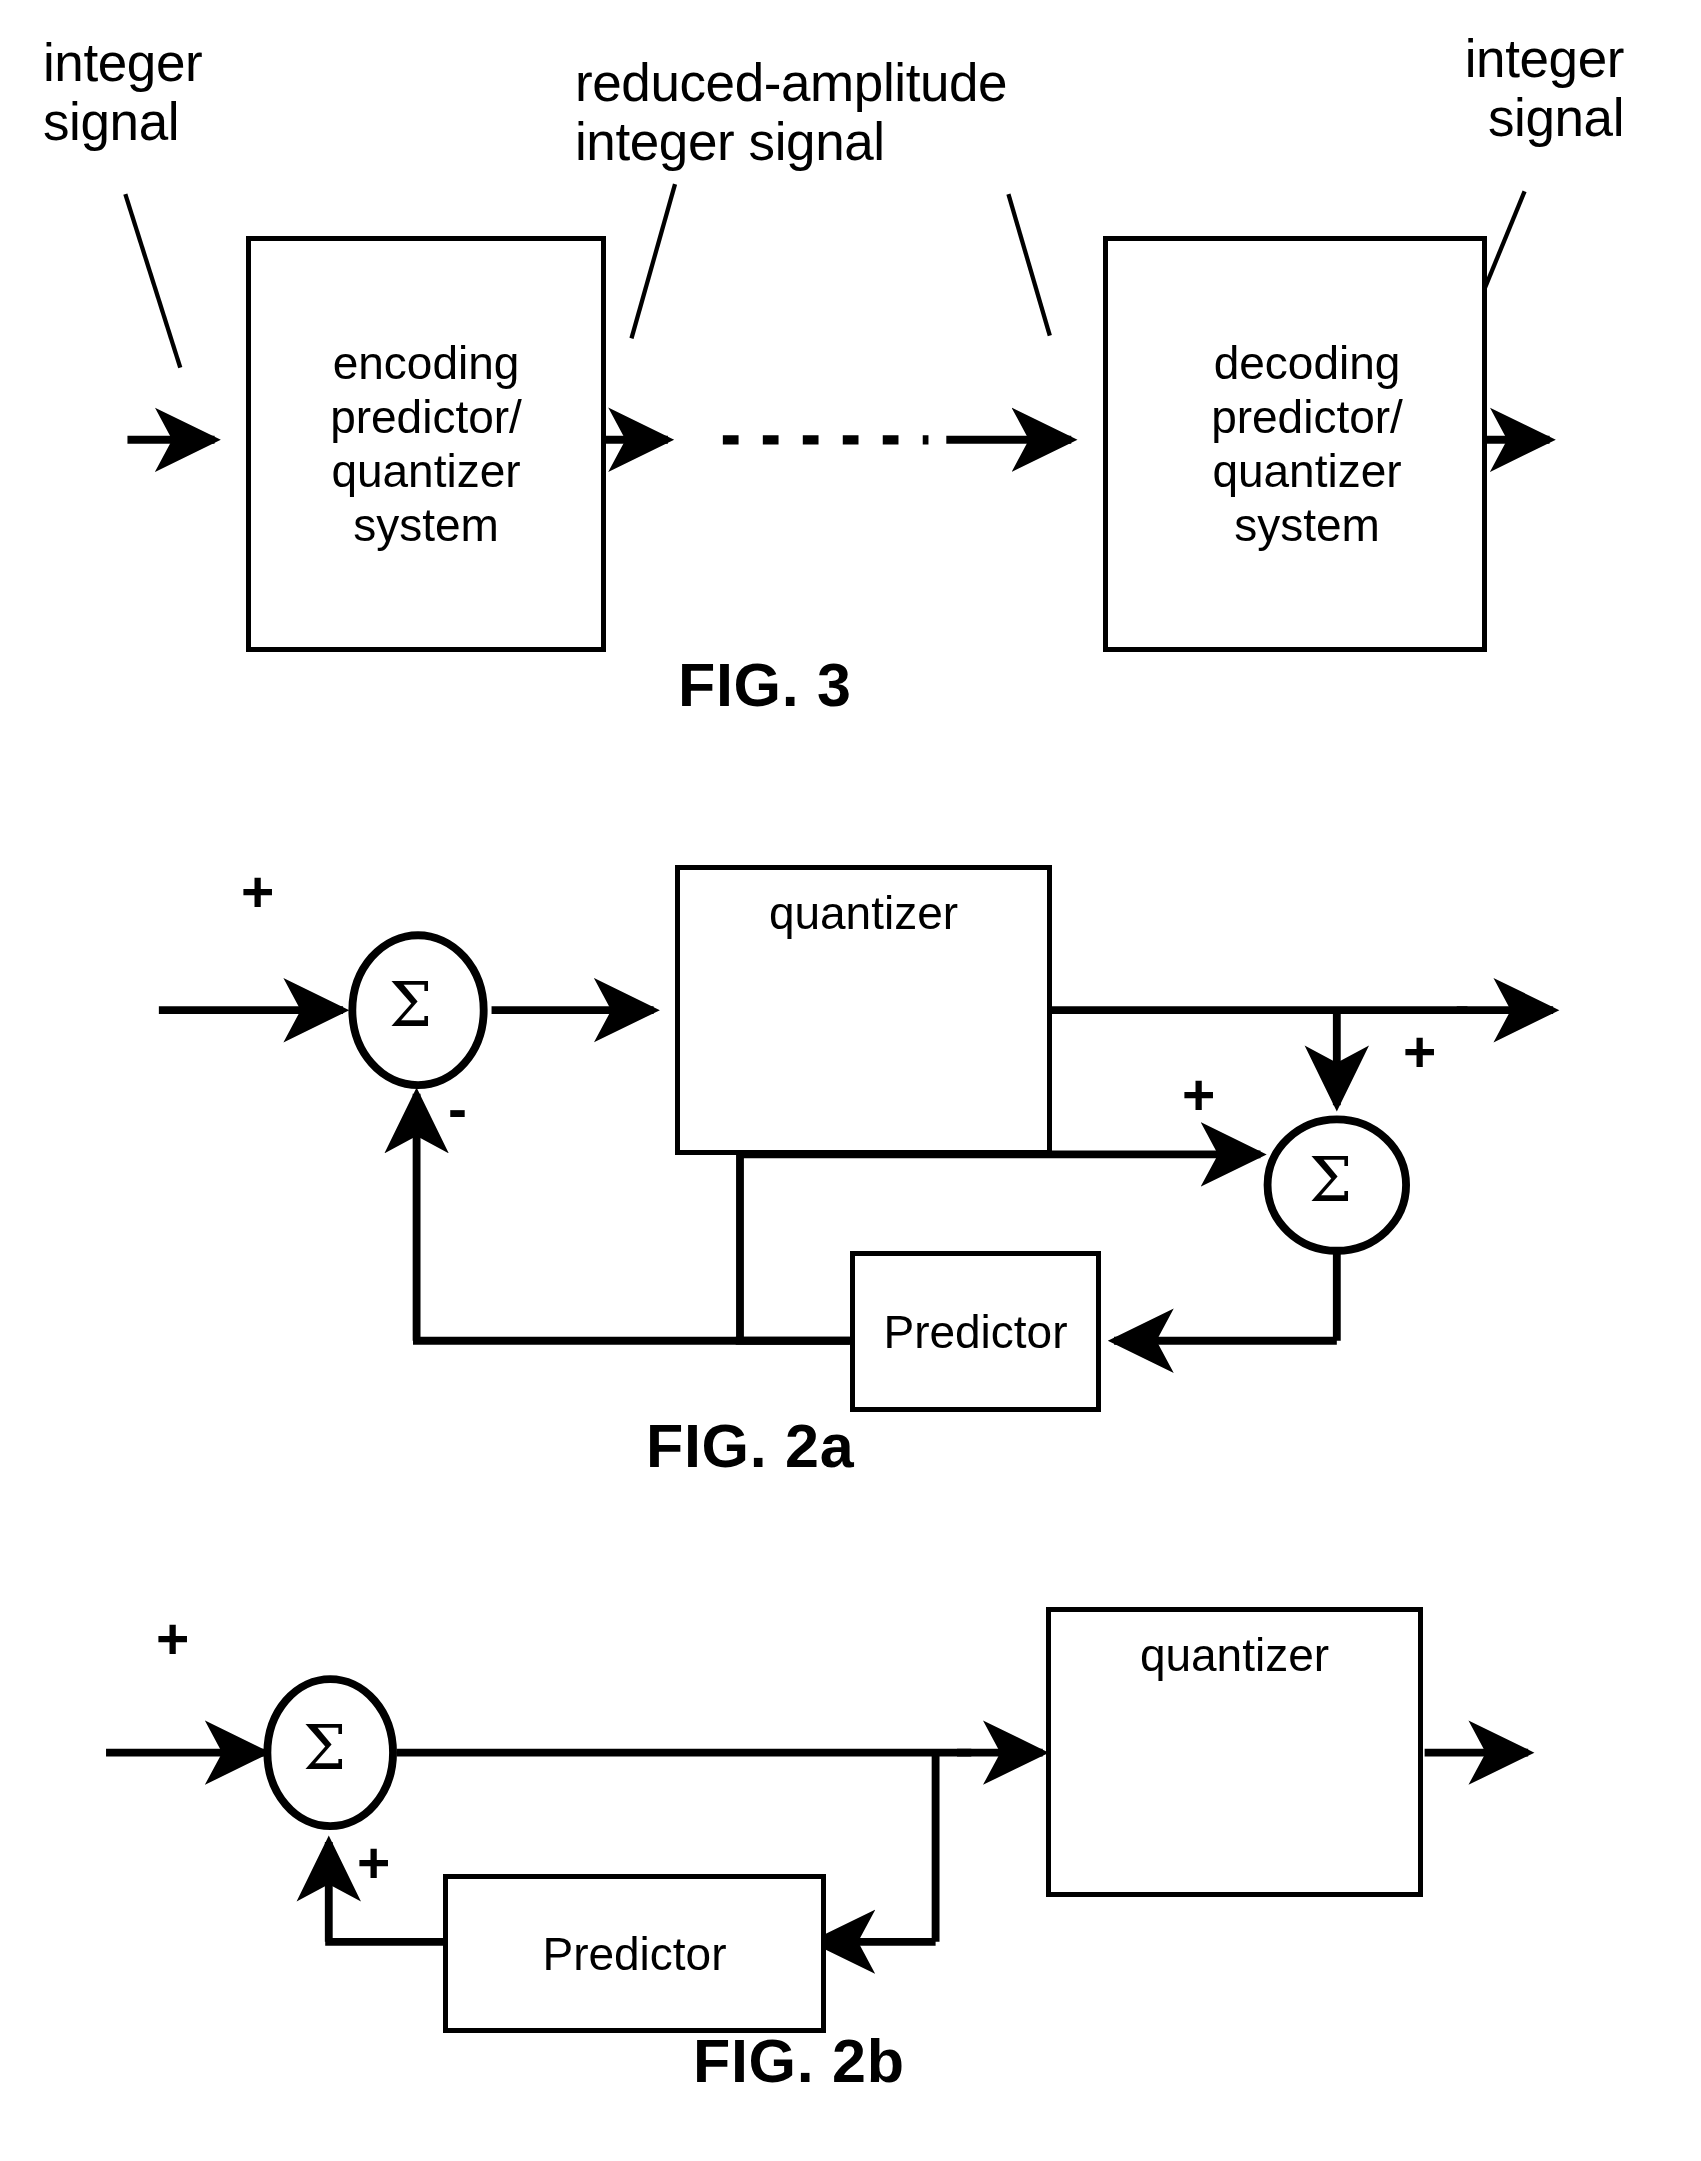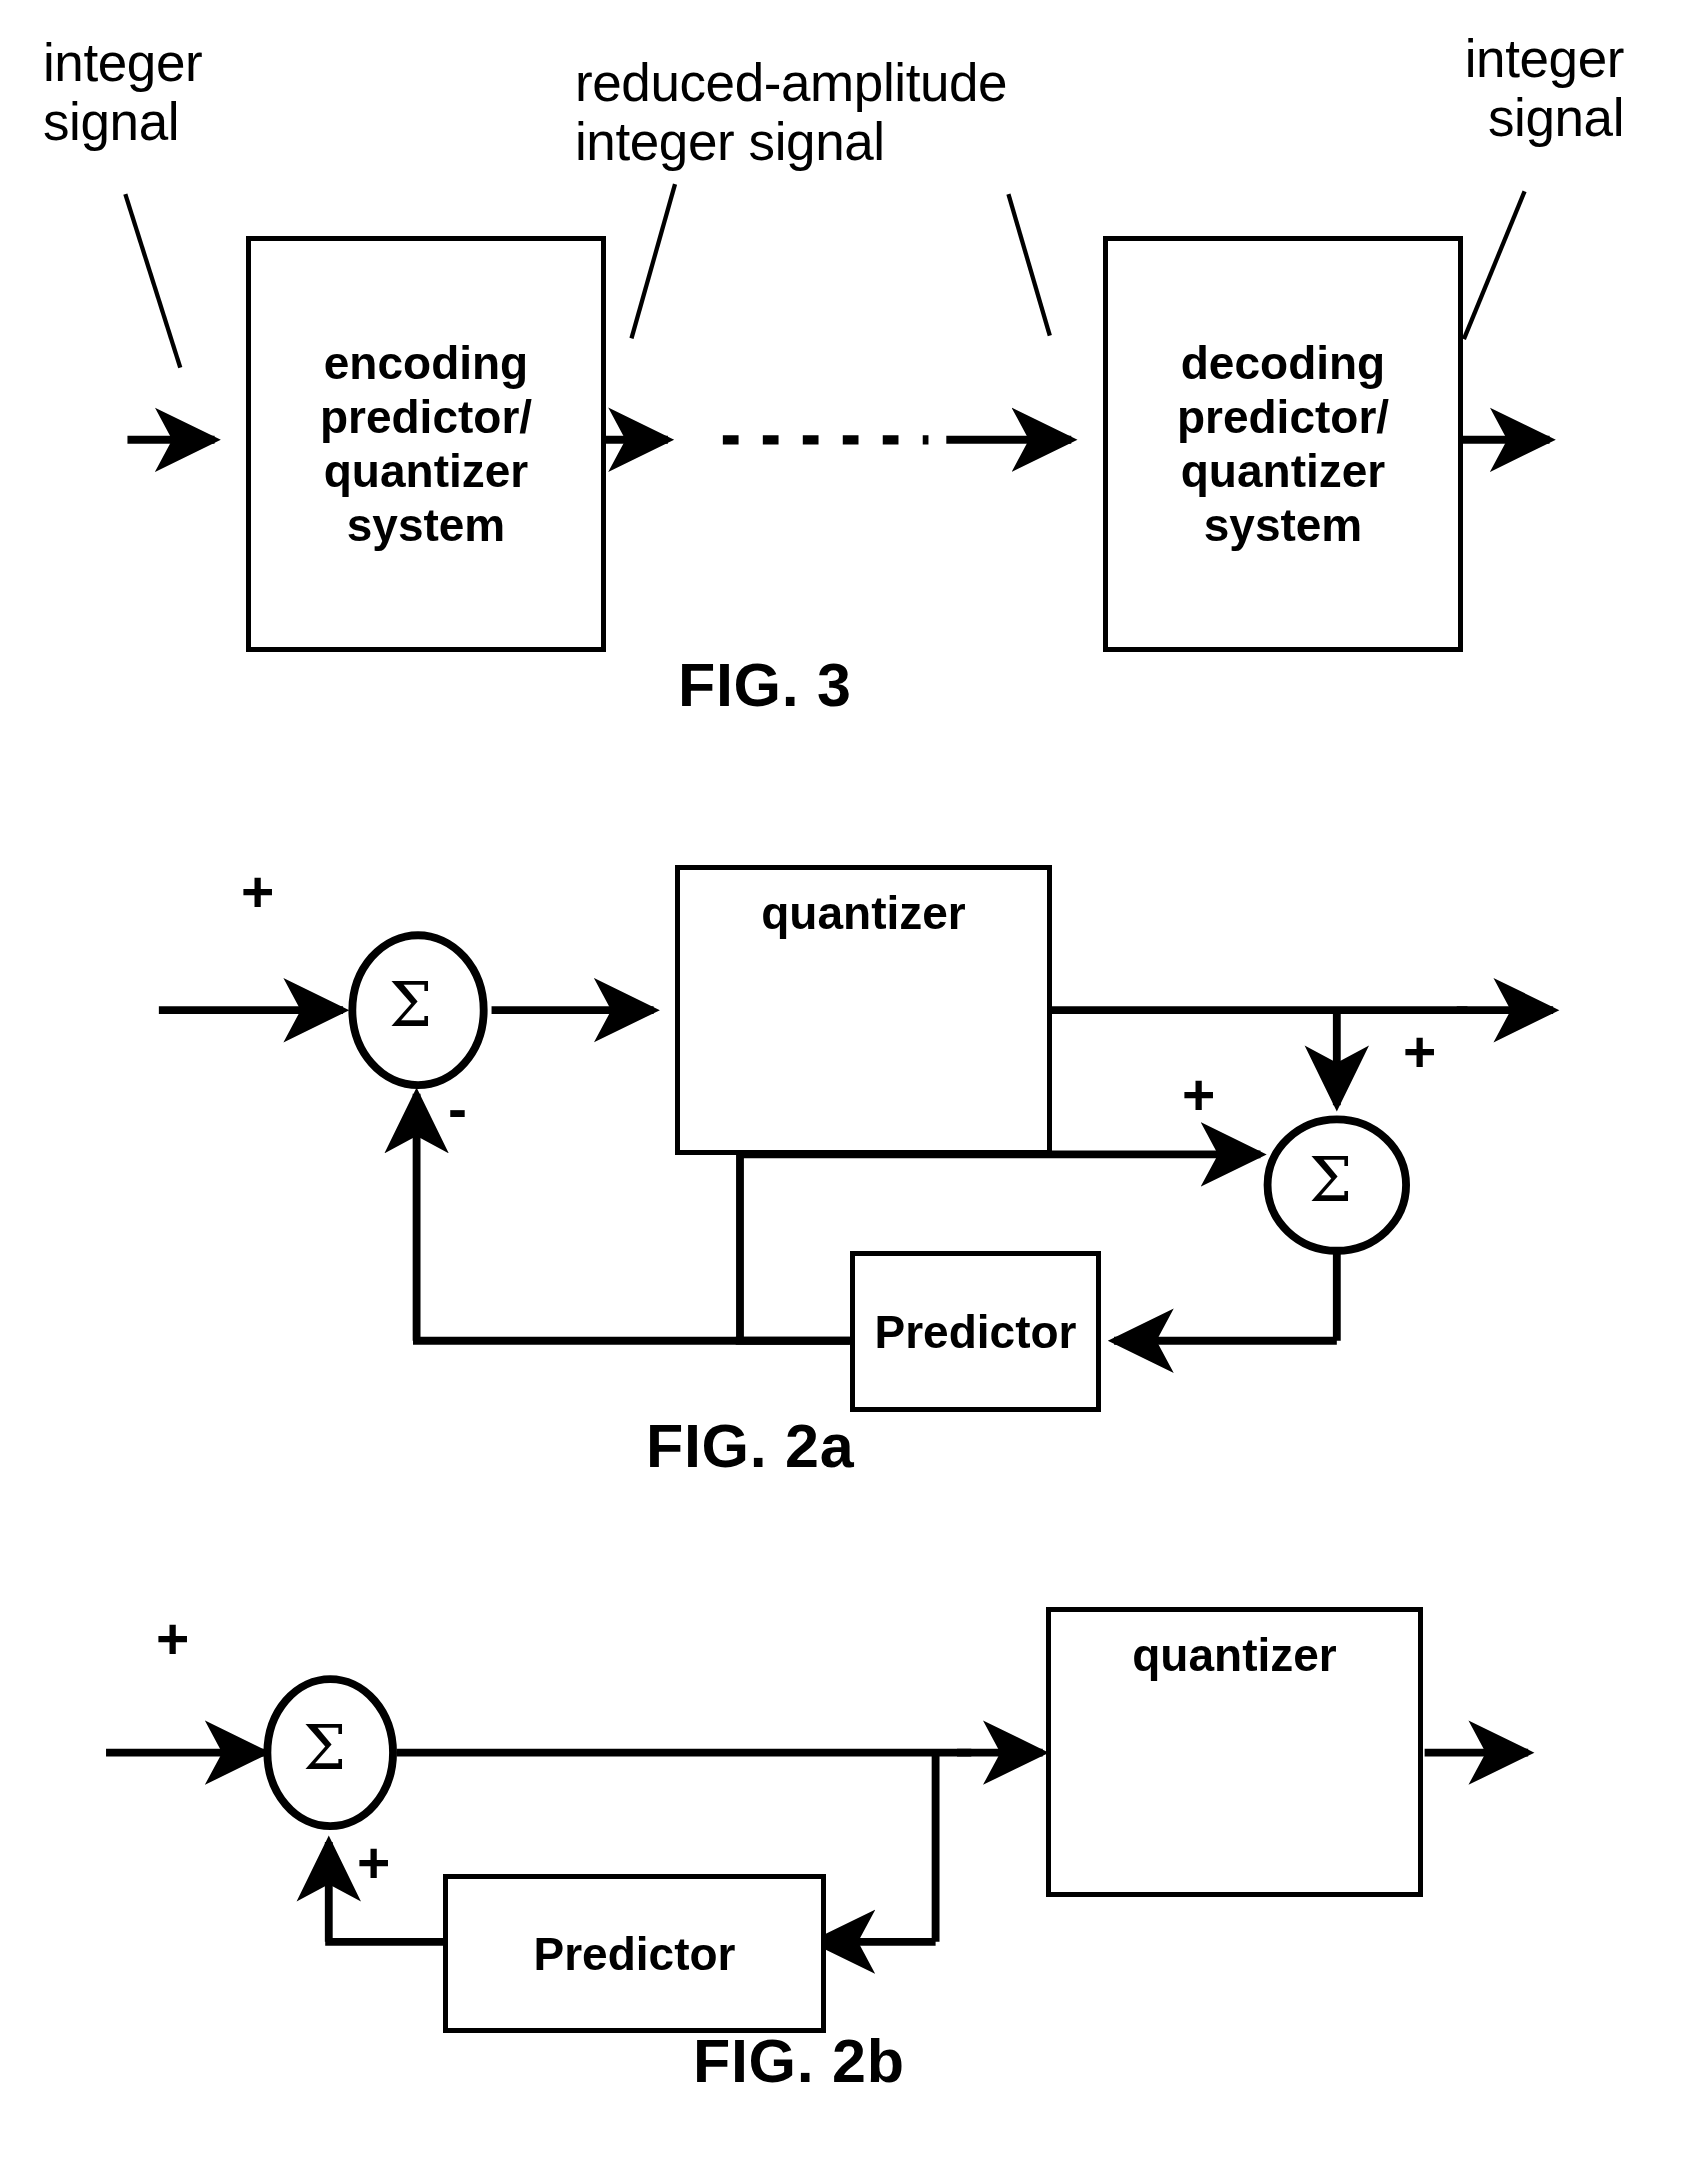--- a/index.html
+++ b/index.html
@@ -2,21 +2,21 @@
 <html style="font-size:11.4px"><head>
 <meta charset="utf-8">
 <style>
   html,body{margin:0;padding:0;background:#ffffff;}
   body{width:1702px;height:2161px;position:relative;
        font-family:"Liberation Sans","DejaVu Sans",sans-serif;color:#000;}
   .stage{position:absolute;left:0;top:0;width:1702px;height:2161px;overflow:hidden;}
   svg.layer{position:absolute;left:0;top:0;width:1702px;height:2161px;}
   .lbl{position:absolute;color:#000;line-height:1.12;white-space:pre;}
   .ann{font-size:53px;font-weight:400;letter-spacing:-0.4px;}
-  .boxtxt{font-size:46px;font-weight:700;text-align:center;width:100%;}
+  .boxtxt{font-size:46px;font-weight:400;text-align:center;width:100%;}
   .figlbl{font-size:61px;font-weight:700;letter-spacing:0.7px;}
   .sign{font-size:57px;font-weight:700;font-family:"Liberation Sans","DejaVu Sans",sans-serif;}
   .sigma{font-size:61px;font-weight:400;font-family:"DejaVu Serif","Liberation Serif",serif;}
   .blockbox{position:absolute;border:5px solid #000;background:#fff;
             display:flex;flex-direction:column;align-items:center;justify-content:center;}
 </style>
 </head>
 <body>
 
 <div class="stage">
@@ -97,21 +97,21 @@
   <div class="lbl ann" style="left:1410px;top:28.6px;text-align:right;width:214px;">integer
 signal</div>
 
   <div class="blockbox" style="left:246px;top:236px;width:350px;height:406px;">
     <div class="boxtxt">encoding</div>
     <div class="boxtxt">predictor/</div>
     <div class="boxtxt">quantizer</div>
     <div class="boxtxt">system</div>
   </div>
 
-  <div class="blockbox" style="left:1103px;top:236px;width:350px;height:406px;">
+  <div class="blockbox" style="left:1103px;top:236px;width:350px;height:406px;padding-left:24px;">
     <div class="boxtxt">decoding</div>
     <div class="boxtxt">predictor/</div>
     <div class="boxtxt">quantizer</div>
     <div class="boxtxt">system</div>
   </div>
 
   <div class="lbl figlbl" style="left:678px;top:651px;">FIG. 3</div>
 
   <div class="lbl sign" style="left:241px;top:861px;">+</div>
   <div class="lbl sign" style="left:448px;top:1078px;">-</div>

